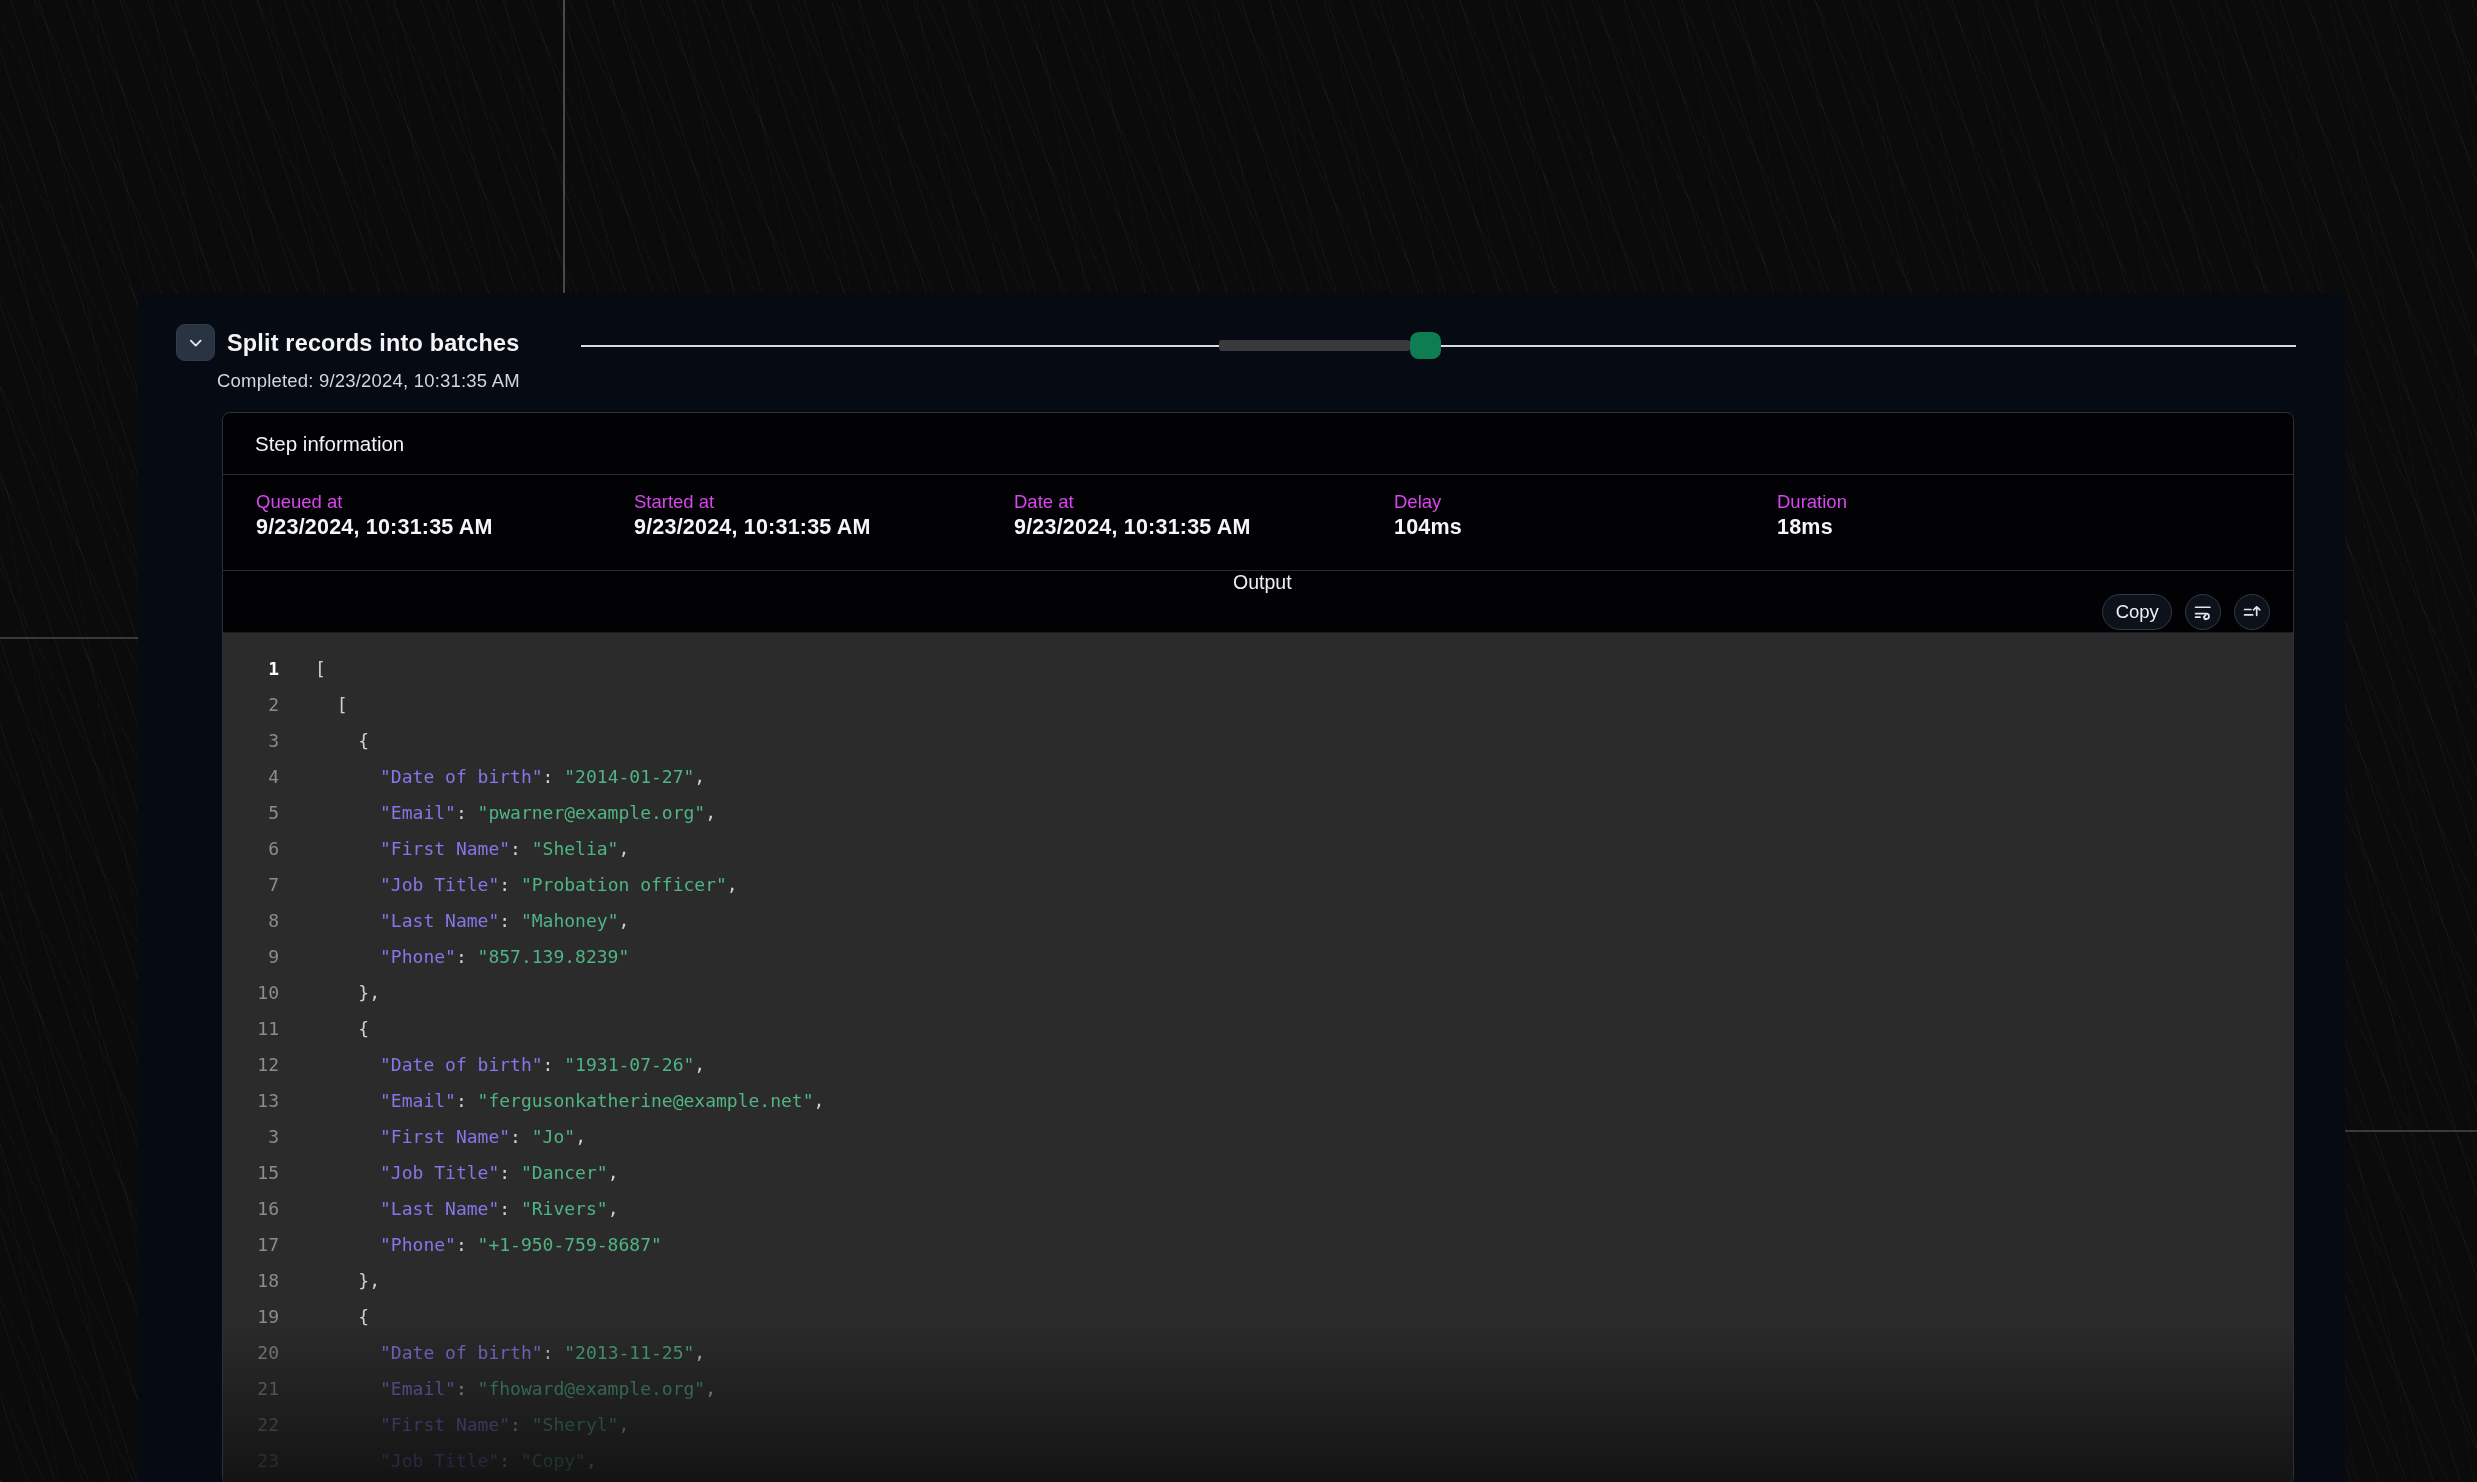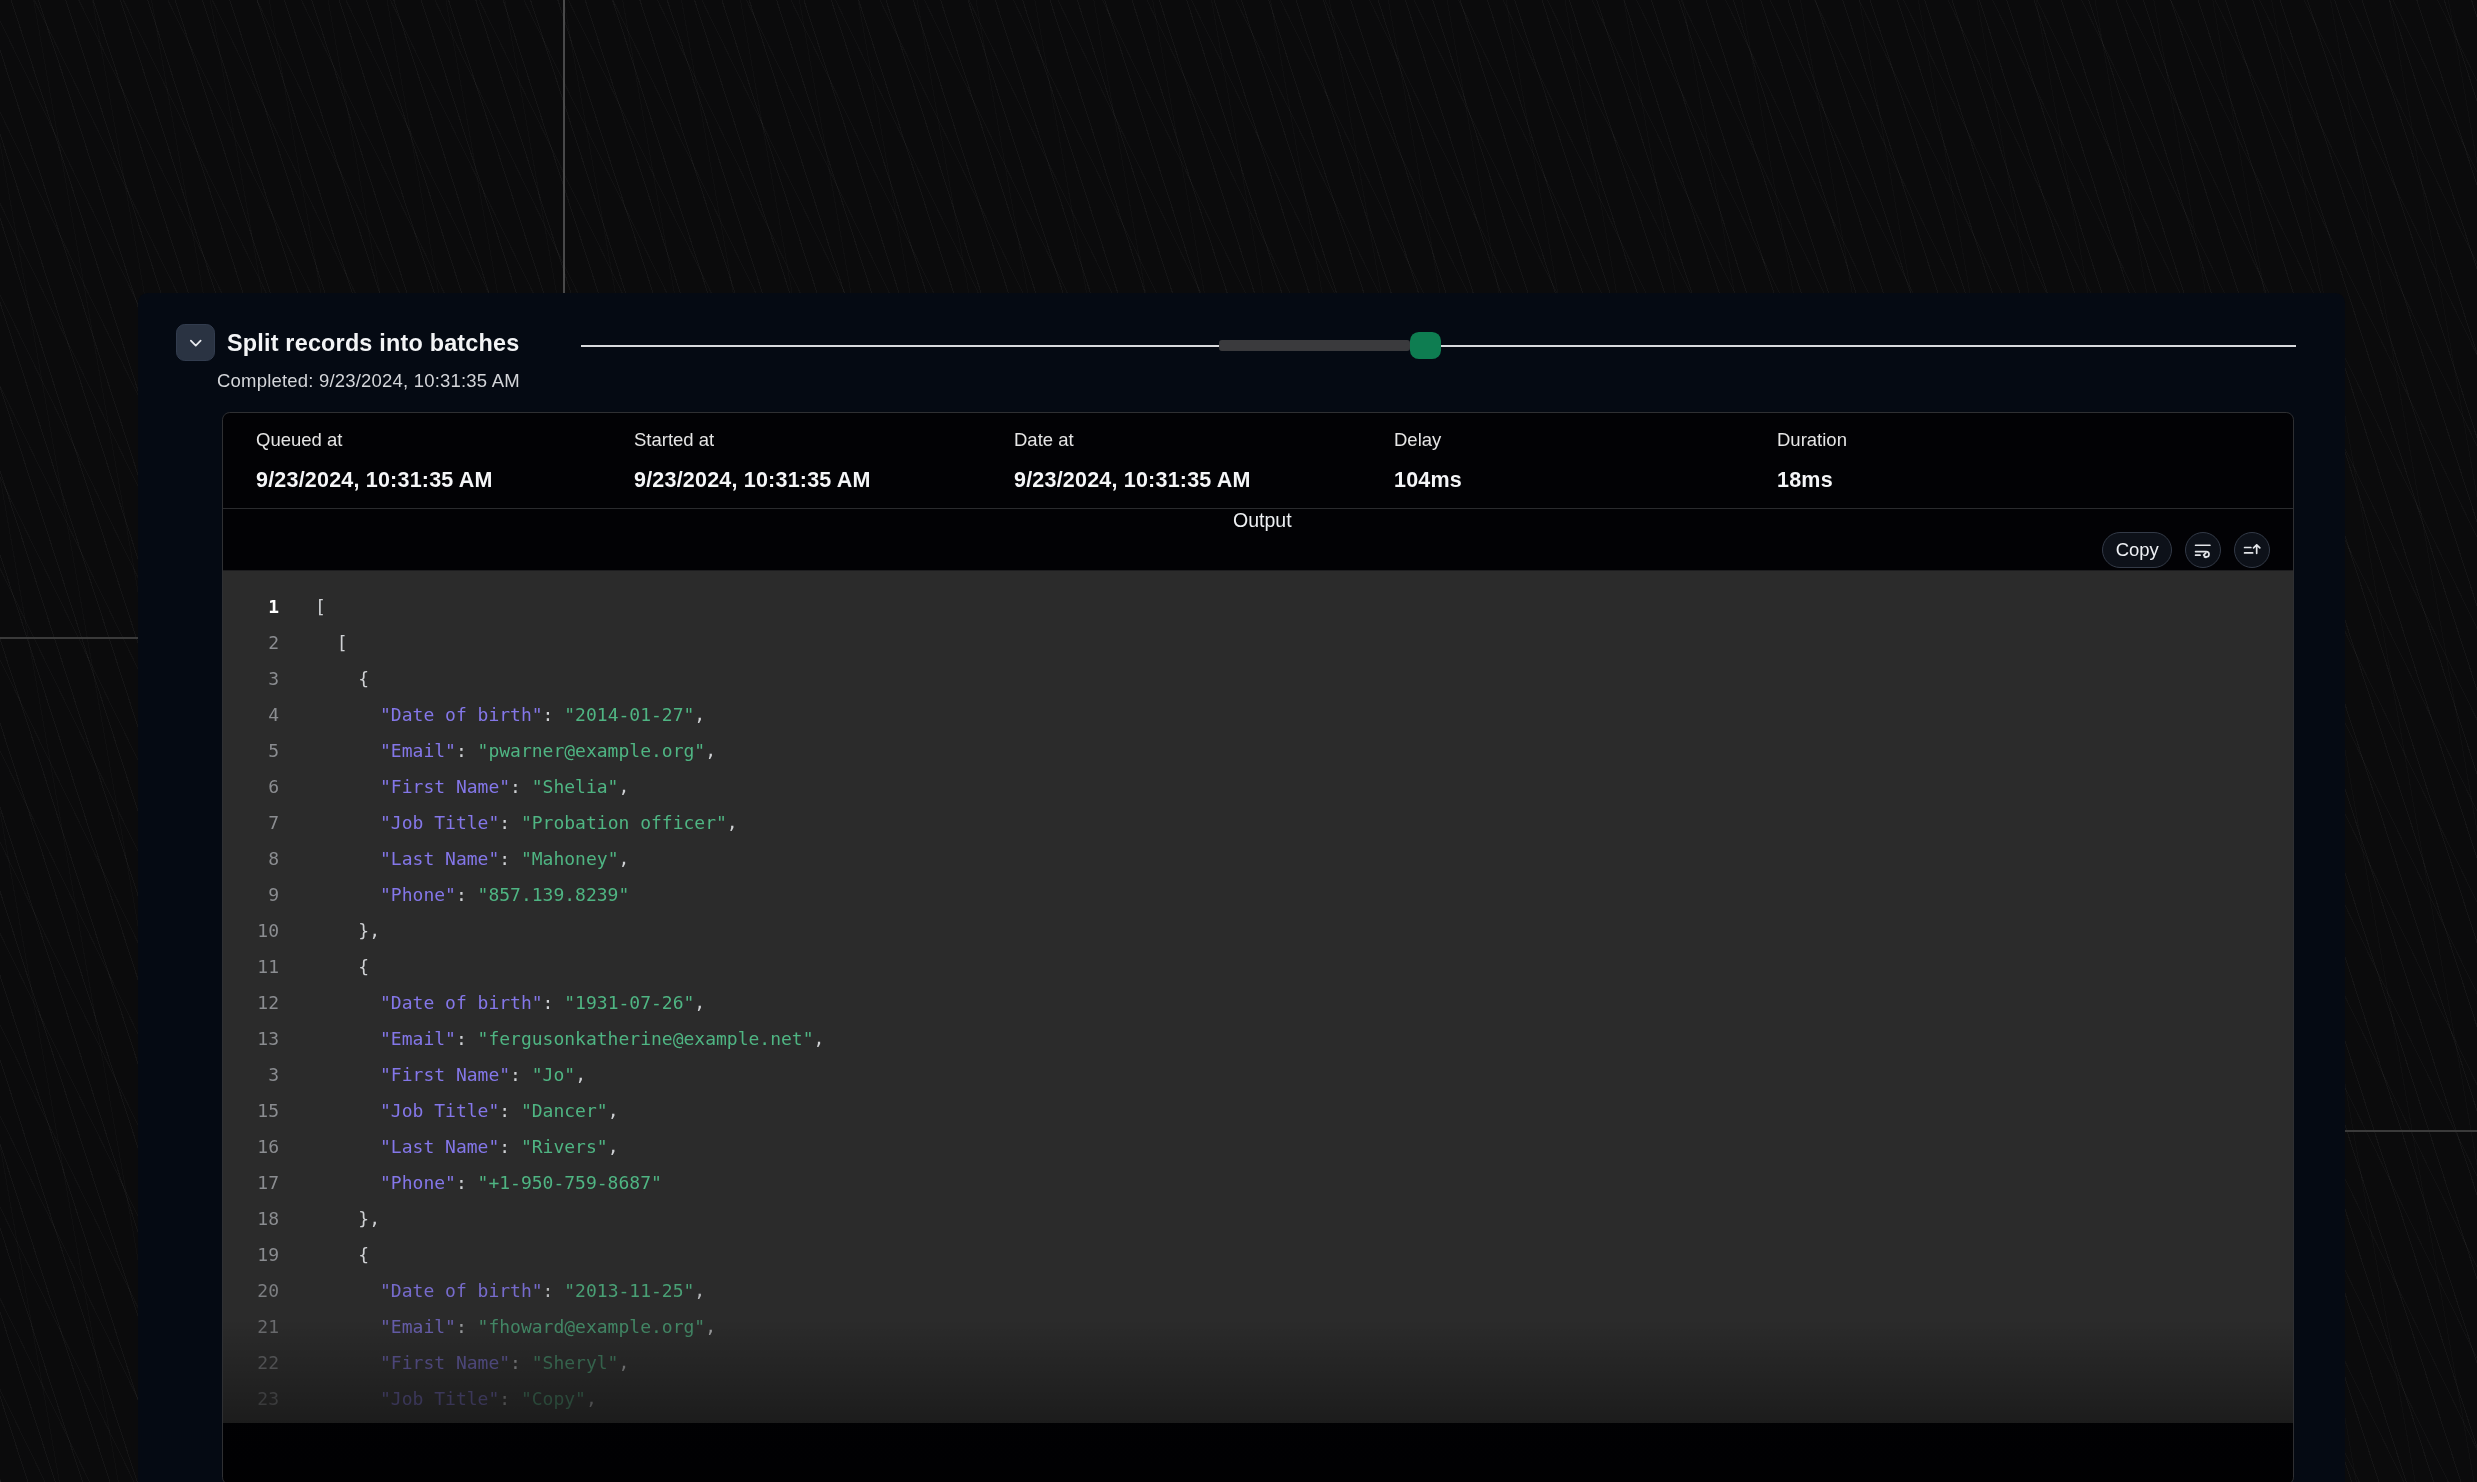--- a/index.html
+++ b/index.html
@@ -59,21 +59,21 @@
   .card-header{
     height:62px;border-bottom:1px solid #2a2b2e;
     display:flex;align-items:center;padding-left:32px;
     font-size:20.5px;color:#f1f2f4;
   }
   .meta-row{
     height:96px;border-bottom:1px solid #2a2b2e;
     display:grid;grid-template-columns:378px 380px 380px 383px 1fr;
     padding:15.6px 0 0 33px;
   }
-  .meta-label{font-size:18.5px;color:#e5e5e5;margin-bottom:17px;}
+  .meta-label{font-size:18.5px;color:#d946ef;margin-bottom:2px;}
   .meta-value{font-size:21.5px;color:#f5f6f8;font-weight:700;letter-spacing:0.2px;}
 
   .toolbar{
     height:62px;display:flex;align-items:center;
     padding:0 23.4px 0 32px;border-bottom:1px solid #1d1d1f;flex-direction:column;
   }
   .toolbar-title{font-size:19.5px;color:#eef0f3;}
   .toolbar-actions{margin-left:auto;display:flex;align-items:center;gap:12.7px;}
   .btn{
     height:36px;border-radius:18px;border:1px solid #333a47;background:#0d1119;
@@ -129,20 +129,23 @@
   <div class="status-line">Completed: 9/23/2024, 10:31:35 AM</div>
 
   <div class="slider">
     <div class="track"></div>
     <div class="progress"></div>
     <div class="handle"></div>
   </div>
 
   <div class="card">
 
+    <div class="card-header">
+      <span>Step information</span>
+    </div>
 
     <div class="meta-row">
         <div>
           <div class="meta-label">Queued at</div>
           <div class="meta-value">9/23/2024, 10:31:35 AM</div>
         </div>
         <div>
           <div class="meta-label">Started at</div>
           <div class="meta-value">9/23/2024, 10:31:35 AM</div>
         </div>

